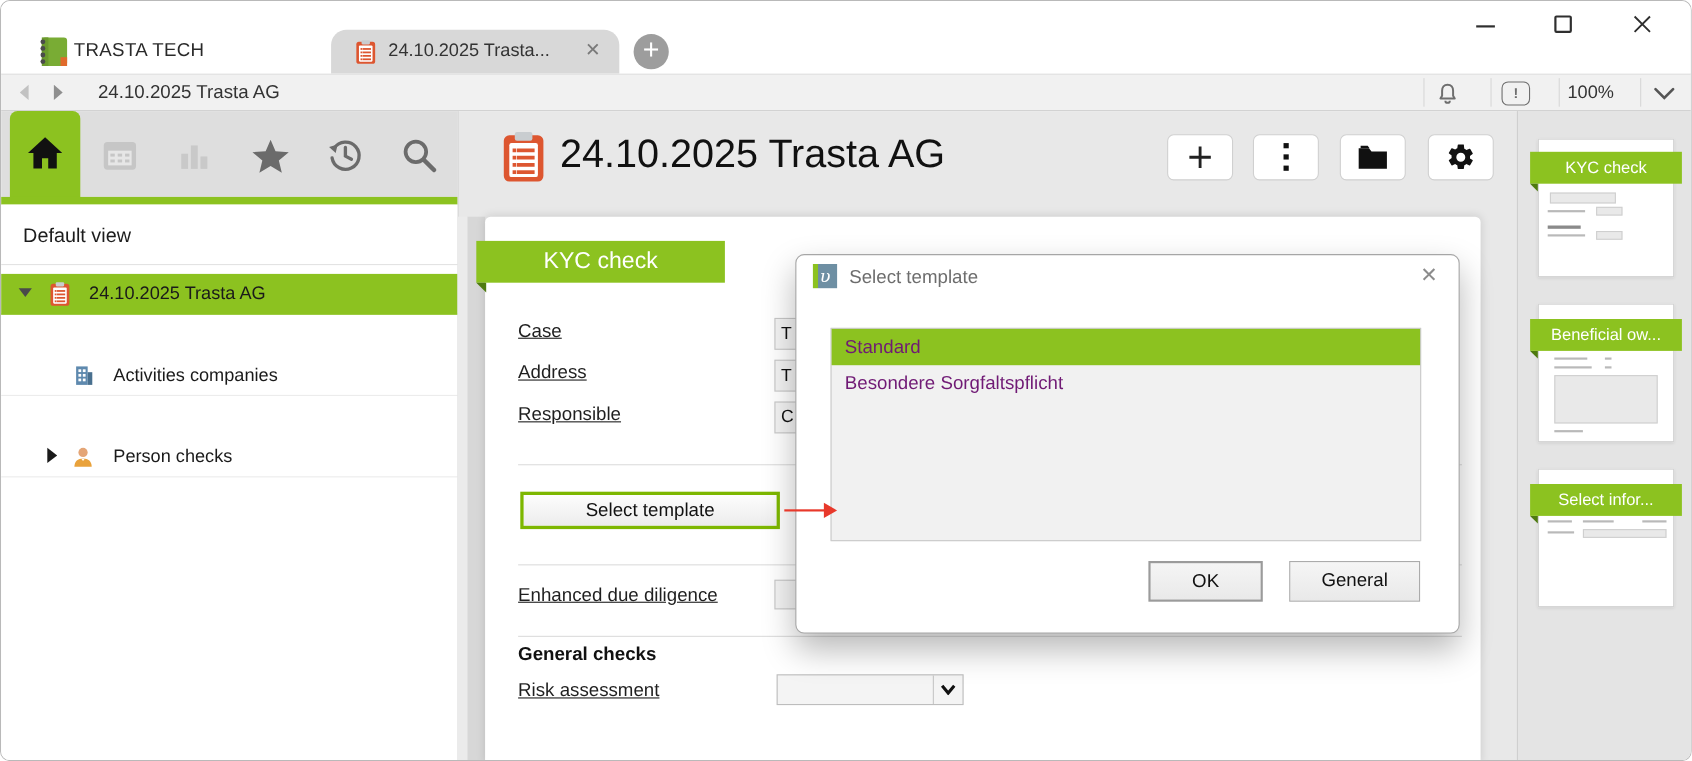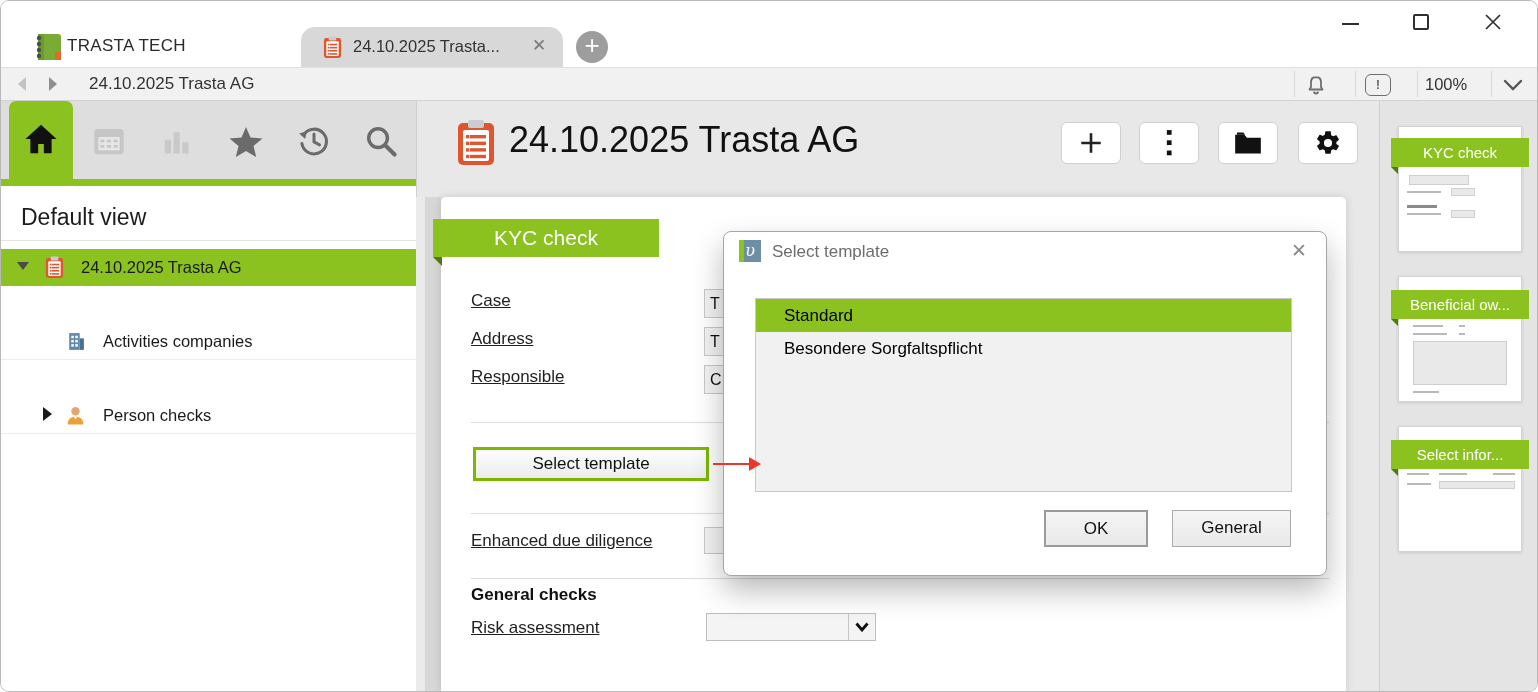--- a/index.html
+++ b/index.html
@@ -31,21 +31,21 @@
   .breadcrumb { left:88px; top:73px; font-size:17px; color:#333; }
   .nav-divider { top:70px; width:1px; height:26px; background:#d8d8d8; }
   .zoom-level { left:1424px; top:74px; width:52px; font-size:16.5px; color:#333; text-align:left; }
 
   
   .side-iconrow { left:0; top:100px; width:415px; height:78px; background:#dedede; }
   .side-tab-active { left:8px; top:100px; width:64px; height:78px; background:#8CC220;
                      border-radius:7px 7px 0 0; }
   .green-bar { left:0; top:178px; width:415px; height:7px; background:#8CC220; }
   .side-white { left:0; top:185px; width:415px; height:507px; background:#fff; }
-  .default-view { left:20px; top:203px; font-size:23px; color:#1c1c1c; }
+  .default-view { left:20px; top:203px; font-size:18px; color:#1c1c1c; }
   .side-sep { left:0; top:239px; width:415px; height:1px; background:#e3e3e3; }
   .tree-row { left:0; width:415px; height:37px; border-bottom:1px solid #ececec; background:#fff; }
   .tree-row.sel { background:#8CC220; border-bottom:1px solid #8CC220; }
   .tree-label { font-size:16.5px; color:#1a1a1a; line-height:36px; position:absolute; top:0; }
   .expander { position:absolute; top:13px; width:0; height:0; }
   .exp-down { left:16px; border-left:6px solid transparent; border-right:6px solid transparent;
               border-top:8px solid #4a4a4a; }
   .exp-right { left:42px; top:10px; border-top:7px solid transparent; border-bottom:7px solid transparent;
                border-left:9px solid #1a1a1a; }
   .scroll-strip { left:424px; top:196px; width:16px; height:496px; background:#d7d7d7; }
@@ -86,22 +86,22 @@
             box-shadow:0 14px 30px rgba(0,0,0,.28); z-index:10; }
   .dlg-icon { left:15px; top:8px; width:22px; height:22px;
               background:linear-gradient(90deg,#8CC220 0 5px,#6E8FA3 5px);
               color:#fff; font-family:"DejaVu Serif", serif; font-style:italic;
               font-size:16px; text-align:center; line-height:21px; }
   .dlg-title { left:48px; top:10px; font-size:17px; color:#6d6d6d; }
   .dlg-close { right:16px; top:7px; font-size:19px; color:#8c8c8c; width:22px; height:24px;
                text-align:center; line-height:24px; }
   .dlg-list { left:31px; top:66px; width:537px; height:194px; background:#f1f1f1;
               border:1px solid #c9c9c9; }
-  .dlg-item { position:relative; height:33px; font-size:17px; color:#000000;
-              line-height:33px; padding-left:28px; }
+  .dlg-item { position:relative; height:33px; font-size:17px; color:#701a75;
+              line-height:33px; padding-left:12px; }
   .dlg-item.sel { background:#8CC220; }
   .dlg-btn { top:278px; height:37px; background:linear-gradient(#f5f5f5,#e9e9e9);
              font-size:17px; color:#111; text-align:center; line-height:34px; }
   .dlg-ok { left:320px; width:104px; border:2px solid #9b9b9b; }
   .dlg-cancel { left:448px; width:119px; border:1px solid #ababab; }
 
   
   .rside { left:1378px; top:100px; width:160px; height:592px; background:#e4e4e4;
            border-left:1px solid #cfcfcf; }
   .thumb-card { left:1397px; width:124px; height:126px; background:#fff;

